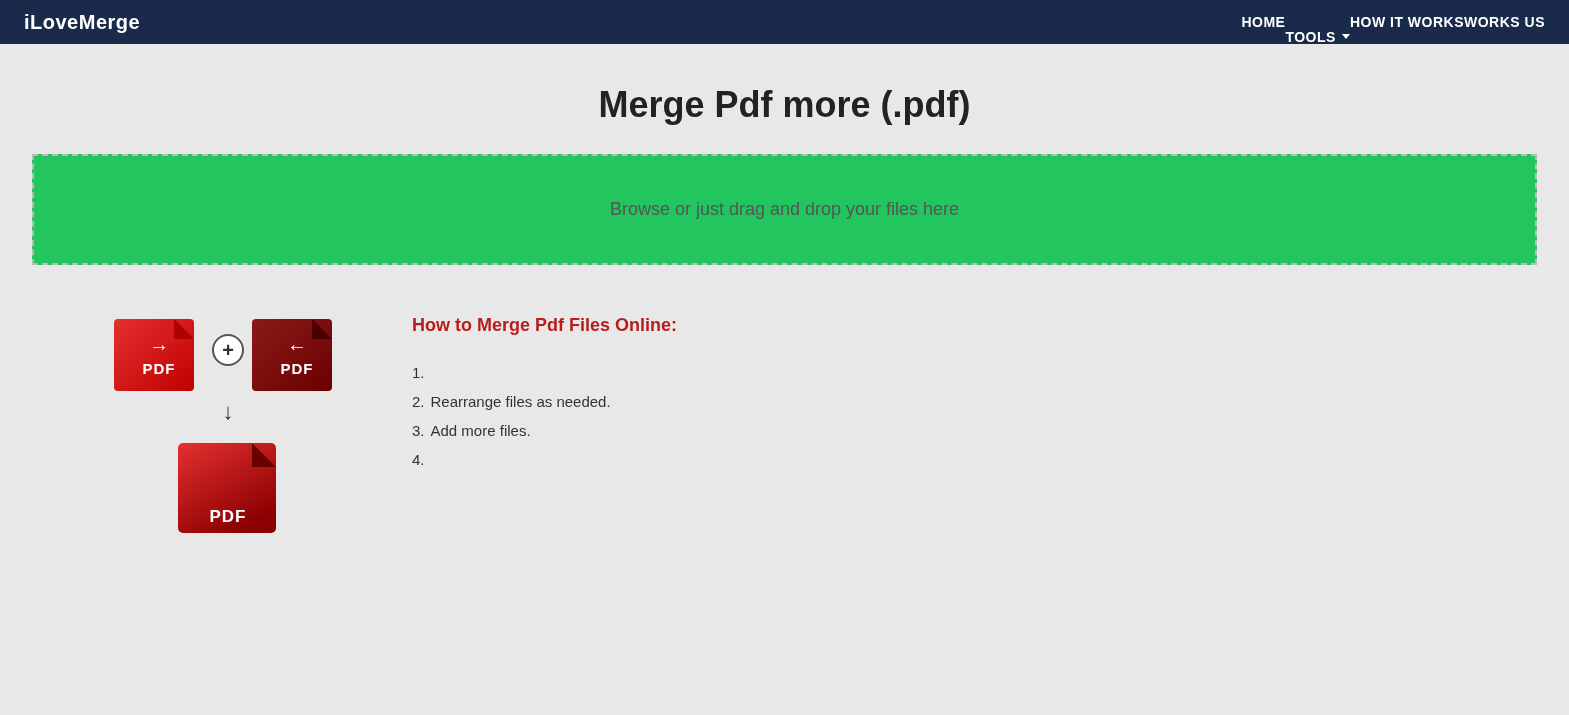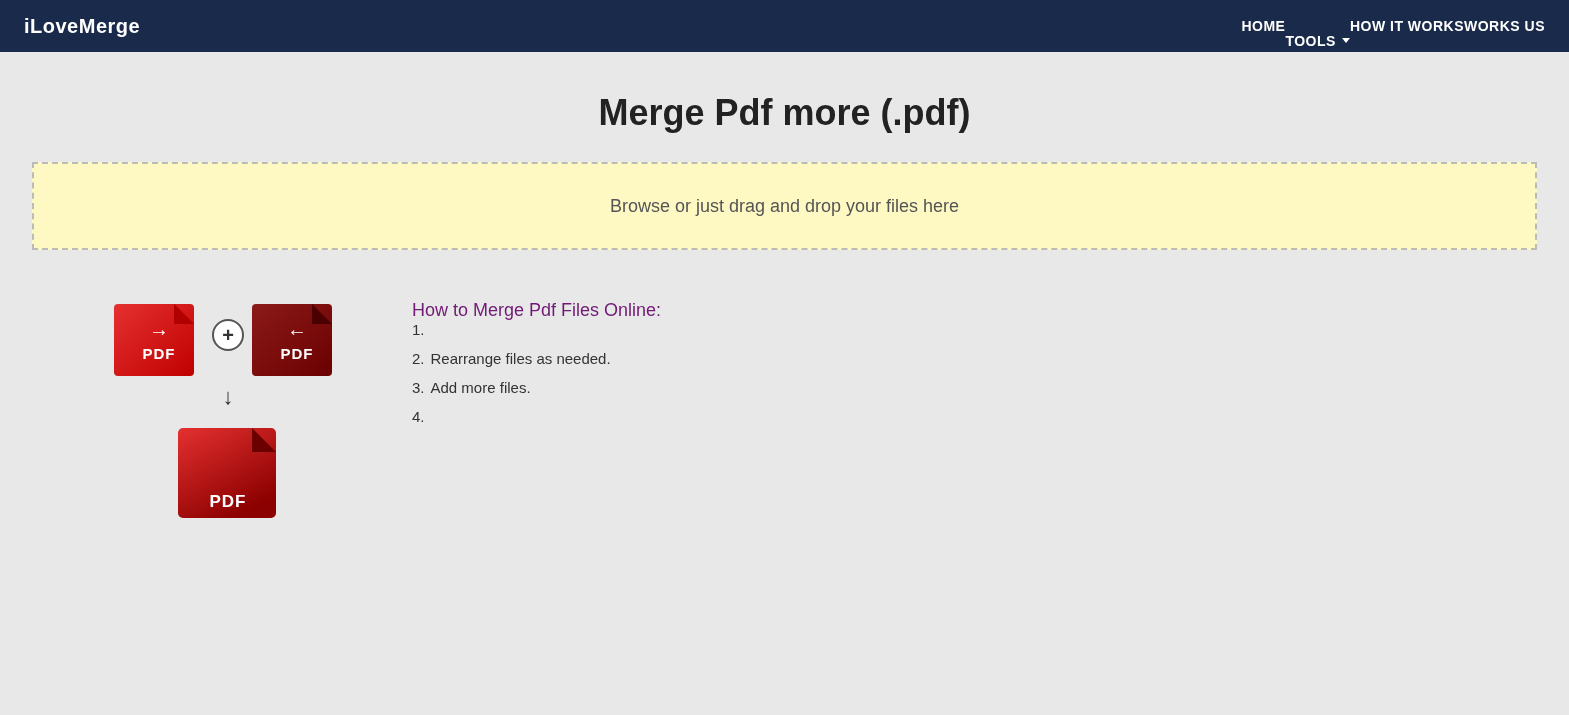--- a/index.html
+++ b/index.html
@@ -5,21 +5,21 @@
     * { margin: 0; padding: 0; box-sizing: border-box; }
     body { font-family: Arial, sans-serif; background: #e8e8e8; min-height: 715px; }
 
     
     nav {
       background: #1a2a4a;
       display: flex;
       align-items: center;
       justify-content: space-between;
       padding: 18px 24px;
-      height: 52px;
+      height: 44px;
     }
     .nav-logo {
       color: #fff;
       font-size: 20px;
       font-weight: bold;
       letter-spacing: 0.5px;
     }
     .nav-links {
       display: flex;
       align-items: center;
@@ -61,24 +61,24 @@
       margin-bottom: 28px;
     }
     .page-title {
       font-size: 36px;
       font-weight: bold;
       color: #222;
     }
 
     
     .drop-zone {
-      background: #fef9c3;
+      background: #22c55e;
       border: 2px dashed #bbb;
       margin: 0 8px 40px 8px;
-      height: 88px;
+      height: 111px;
       display: flex;
       align-items: center;
       justify-content: center;
       cursor: pointer;
     }
     .drop-zone-text {
       color: #555;
       font-size: 18px;
     }
 
@@ -187,22 +187,23 @@
       justify-content: center;
     }
 
     
     .howto-section {
       flex: 1;
       padding-top: 10px;
     }
     .howto-title {
       font-size: 18px;
-      font-weight: normal;
-      color: #701a75;
+      font-weight: bold;
+      color: #b91c1c;
+      margin-bottom: 28px;
     }
     .howto-list {
       list-style: none;
       padding: 0;
     }
     .howto-list li {
       font-size: 15px;
       color: #333;
       margin-bottom: 12px;
       display: flex;

